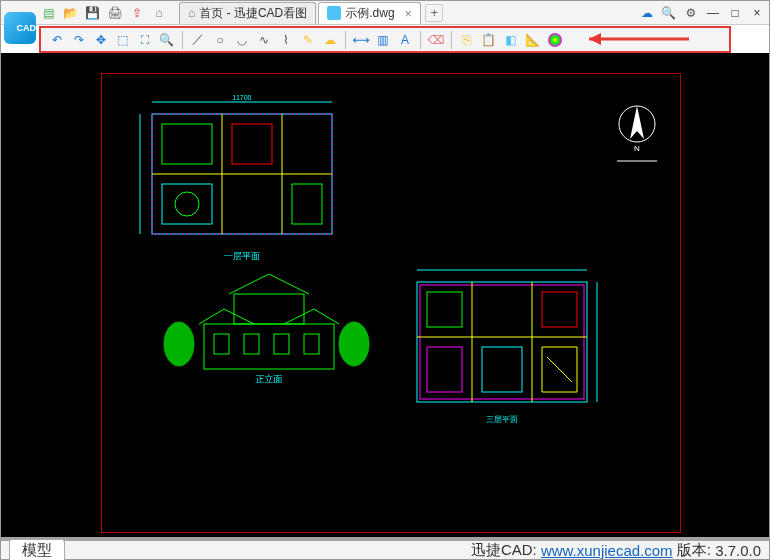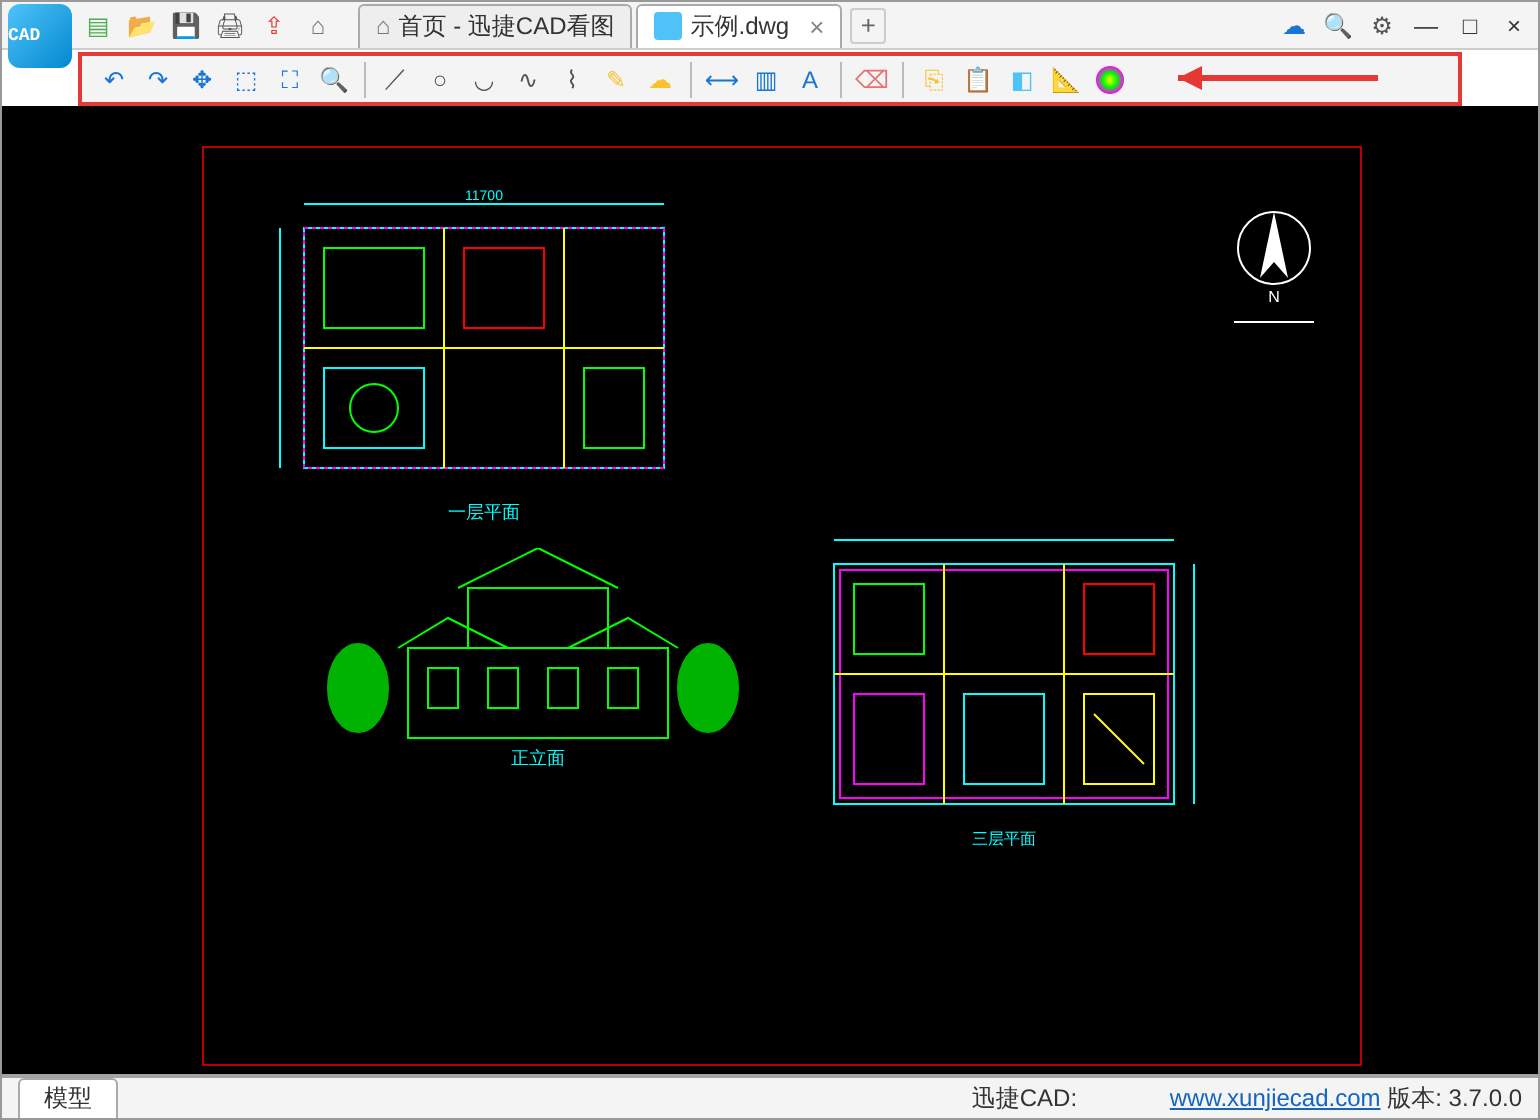--- a/index.html
+++ b/index.html
@@ -2,21 +2,21 @@
 <html><head>
 <meta charset="utf-8">
 <style>
 * { margin: 0; padding: 0; box-sizing: border-box; }
 html, body { width: 770px; height: 560px; font-family: "Microsoft YaHei", sans-serif; font-size: 12px; overflow: hidden; background: #fff; }
 .app { display: flex; flex-direction: column; width: 100%; height: 100%; border: 1px solid #999; }
 
 
 .menubar { display: flex; align-items: center; height: 24px; background: #f4f4f4; border-bottom: 1px solid #ccc; padding: 0 4px; gap: 4px; }
 .menubar .icon { width: 16px; height: 16px; display: inline-flex; align-items: center; justify-content: center; cursor: pointer; }
-.app-logo { width: 32px; height: 32px; background: linear-gradient(135deg,#4fc3f7,#0288d1); border-radius: 6px; position: absolute; top: 2px; left: 4px; display:flex; align-items:center; justify-content:flex-start; color:#fff; font-size:9px; font-weight:bold; z-index:10;font-family:Liberation Mono, monospace;}
+.app-logo { width: 32px; height: 32px; background: linear-gradient(135deg,#4fc3f7,#0288d1); border-radius: 6px; position: absolute; top: 12px; left: 4px; display:flex; align-items:center; justify-content:flex-end; color:#fff; font-size:9px; font-weight:bold; z-index:10;}
 .menubar-left { display:flex; gap:6px; align-items:center; margin-left:36px;}
 .menubar-right { display:flex; gap:6px; align-items:center; margin-left:auto;}
 
 
 .tabstrip { display:flex; align-items:center; height:24px; margin-left:8px; }
 .tab { display:flex; align-items:center; gap:4px; height:22px; padding:0 8px; border:1px solid #aaa; border-bottom:none; background:#fff; font-size:12px; color:#333; border-radius:3px 3px 0 0; margin-right:2px; cursor:pointer;}
 .tab.home { background:#eee; }
 .tab .close { margin-left:6px; color:#888; font-size:13px;}
 .tab .doc-icon { width:14px;height:14px; background:#4fc3f7; border-radius:2px;}
 .newtab { width:18px;height:18px; display:flex;align-items:center;justify-content:center;color:#666;border:1px solid #ccc;border-radius:2px;font-size:13px;cursor:pointer;margin-left:2px;}
@@ -28,24 +28,24 @@
 .tsep { width:1px; height:18px; background:#bbb; margin:0 3px; }
 .arrow-callout { position:absolute; right:70px; top:4px; }
 
 
 .canvas-area { flex:1; background:#000; position:relative; overflow:hidden; }
 .drawing-frame { position:absolute; left:100px; top:20px; width:580px; height:460px; border:1px solid #b00; }
 .plan { position:absolute; }
 .plan svg { display:block; }
 
 
-.statusbar { display:flex; align-items:center; height:22px; background:#f4f4f4; border-top:2px solid #a3a3a3; padding:0 8px; font-size:12px; color:#333;}
+.statusbar { display:flex; align-items:center; height:22px; background:#f4f4f4; border-top:4px solid #a3a3a3; padding:0 8px; font-size:15px; color:#333;}
 .statusbar .tab-model { background:#fff; border:1px solid #aaa; border-bottom:none; padding:1px 12px; border-radius:3px 3px 0 0;}
 .statusbar .spacer { flex:1; }
-.statusbar a { color:#1565c0; text-decoration:underline;margin-left:43px; }
+.statusbar a { color:#1565c0; text-decoration:underline; }
 </style>
 </head>
 <body>
 
 <div class="app">
   <div class="app-logo">
       <span>CAD</span>
     </div>
 
   <div class="menubar">

